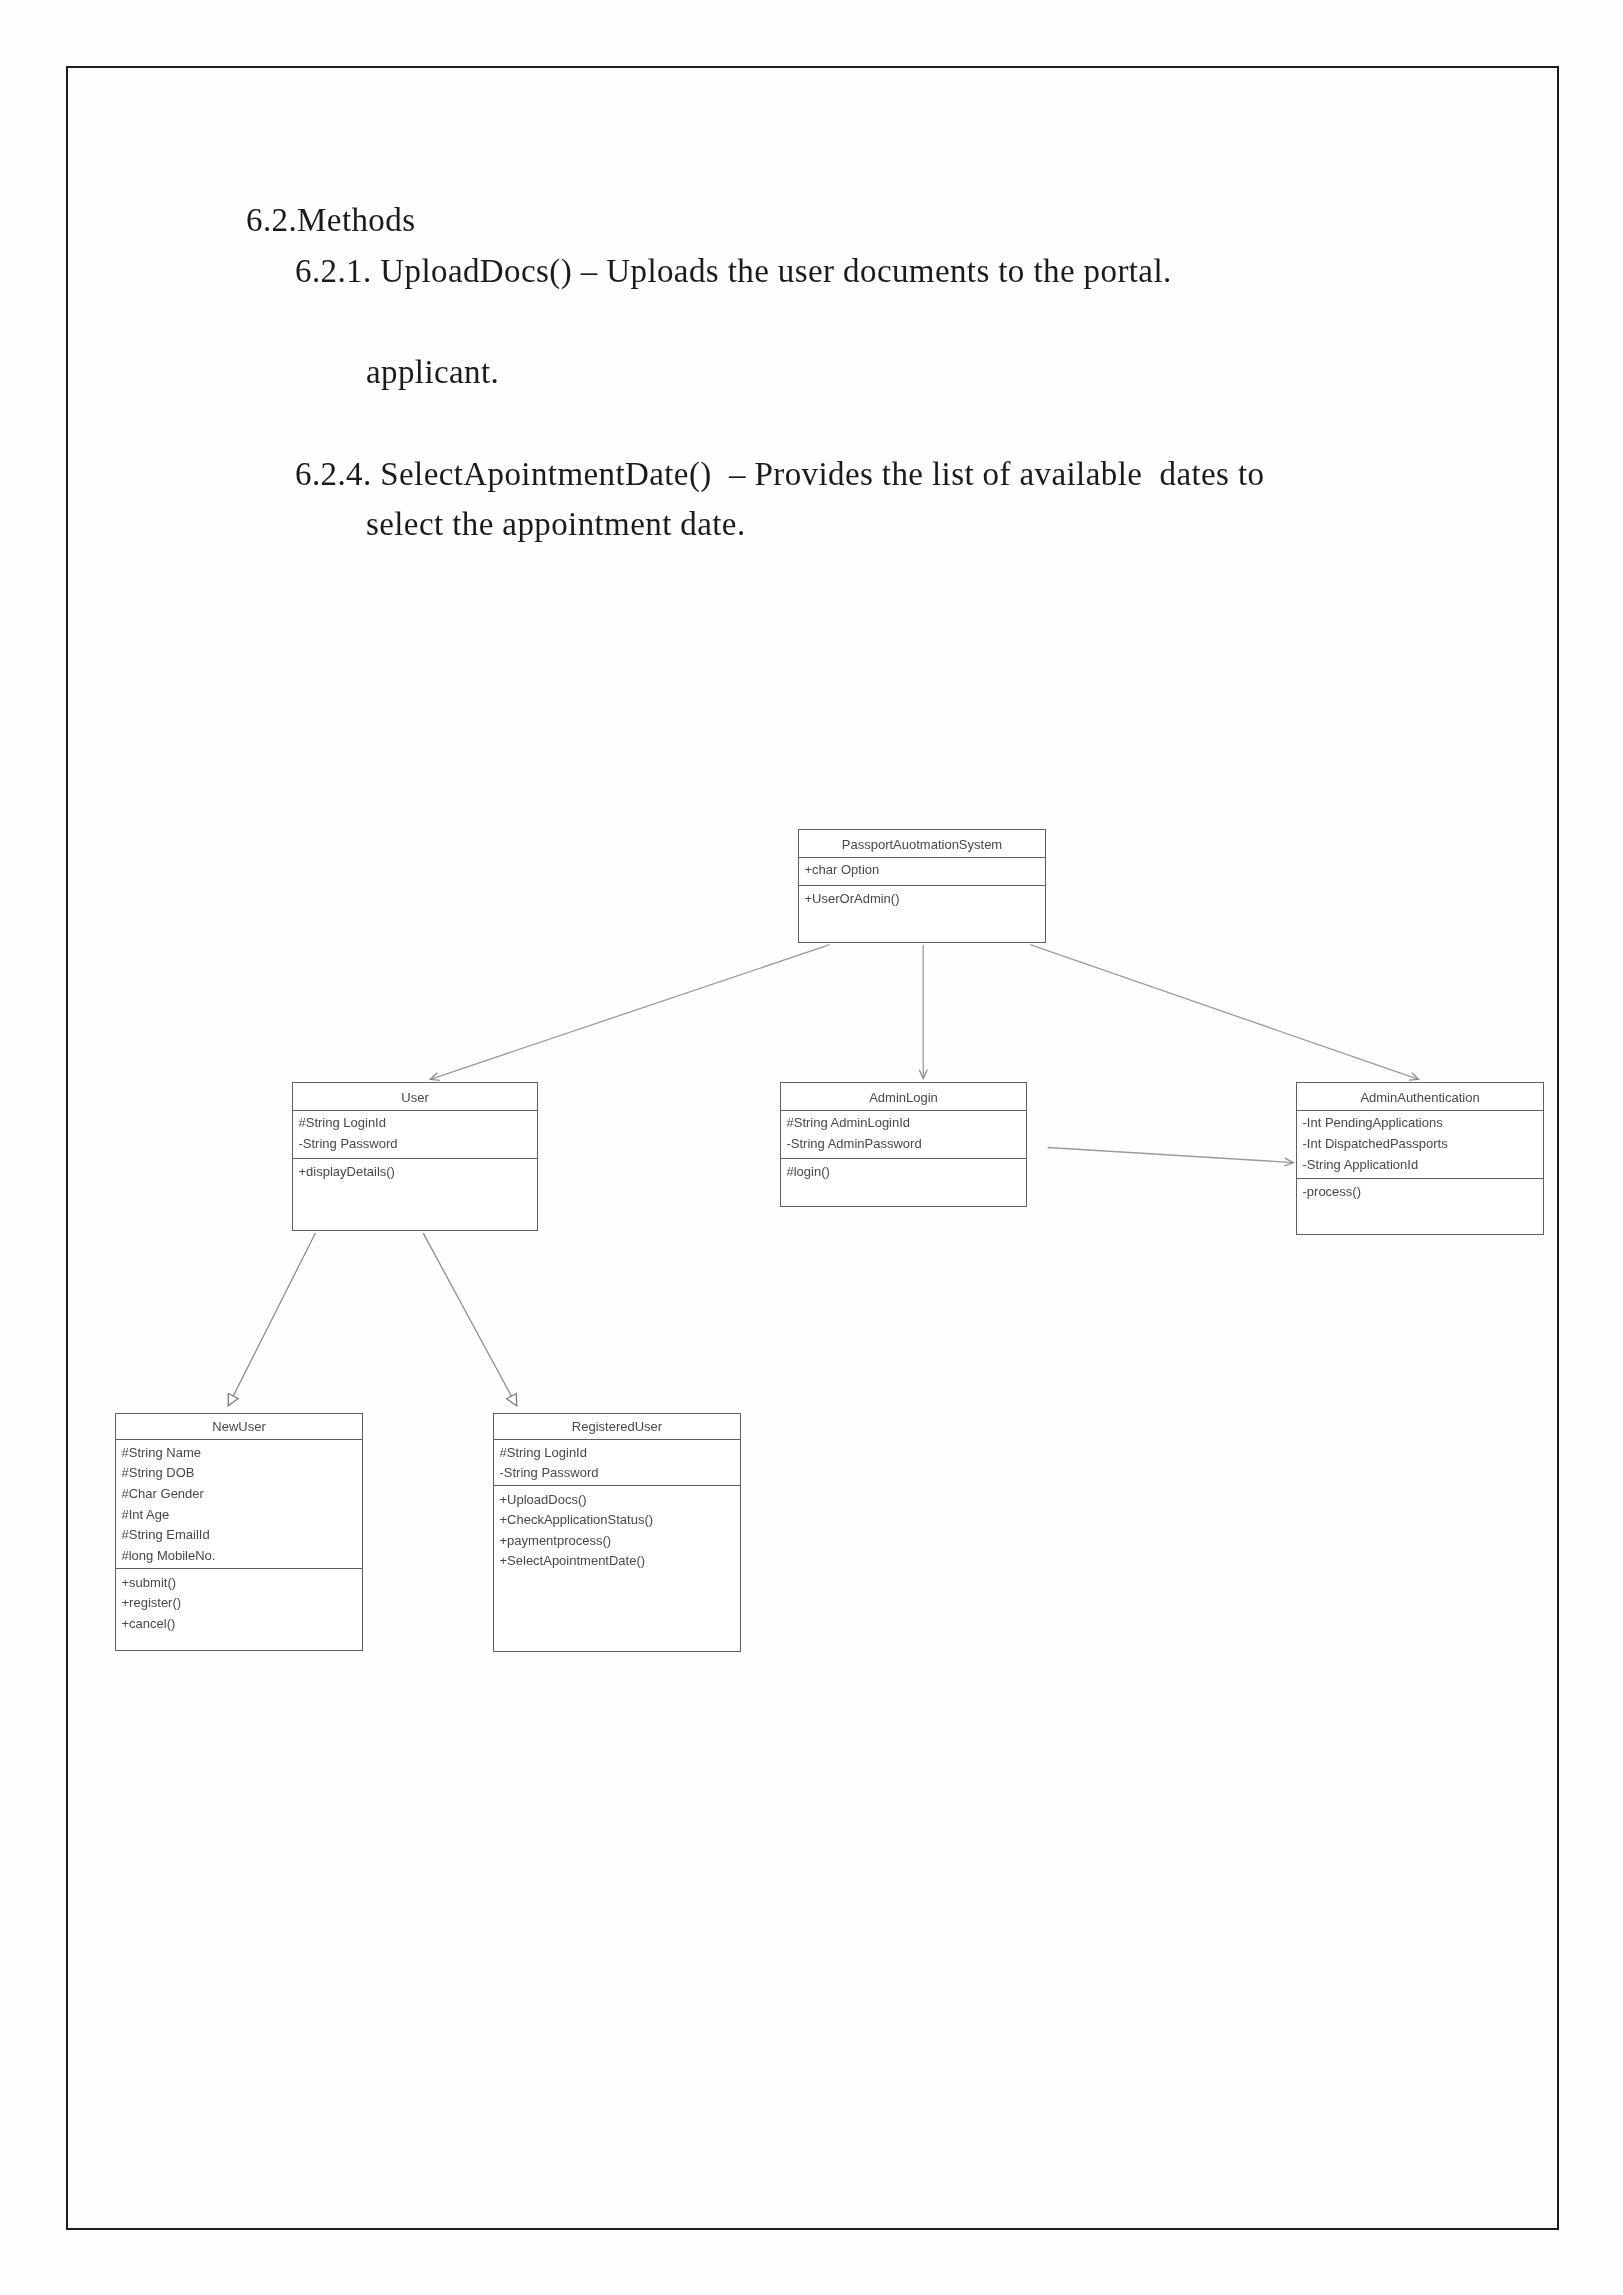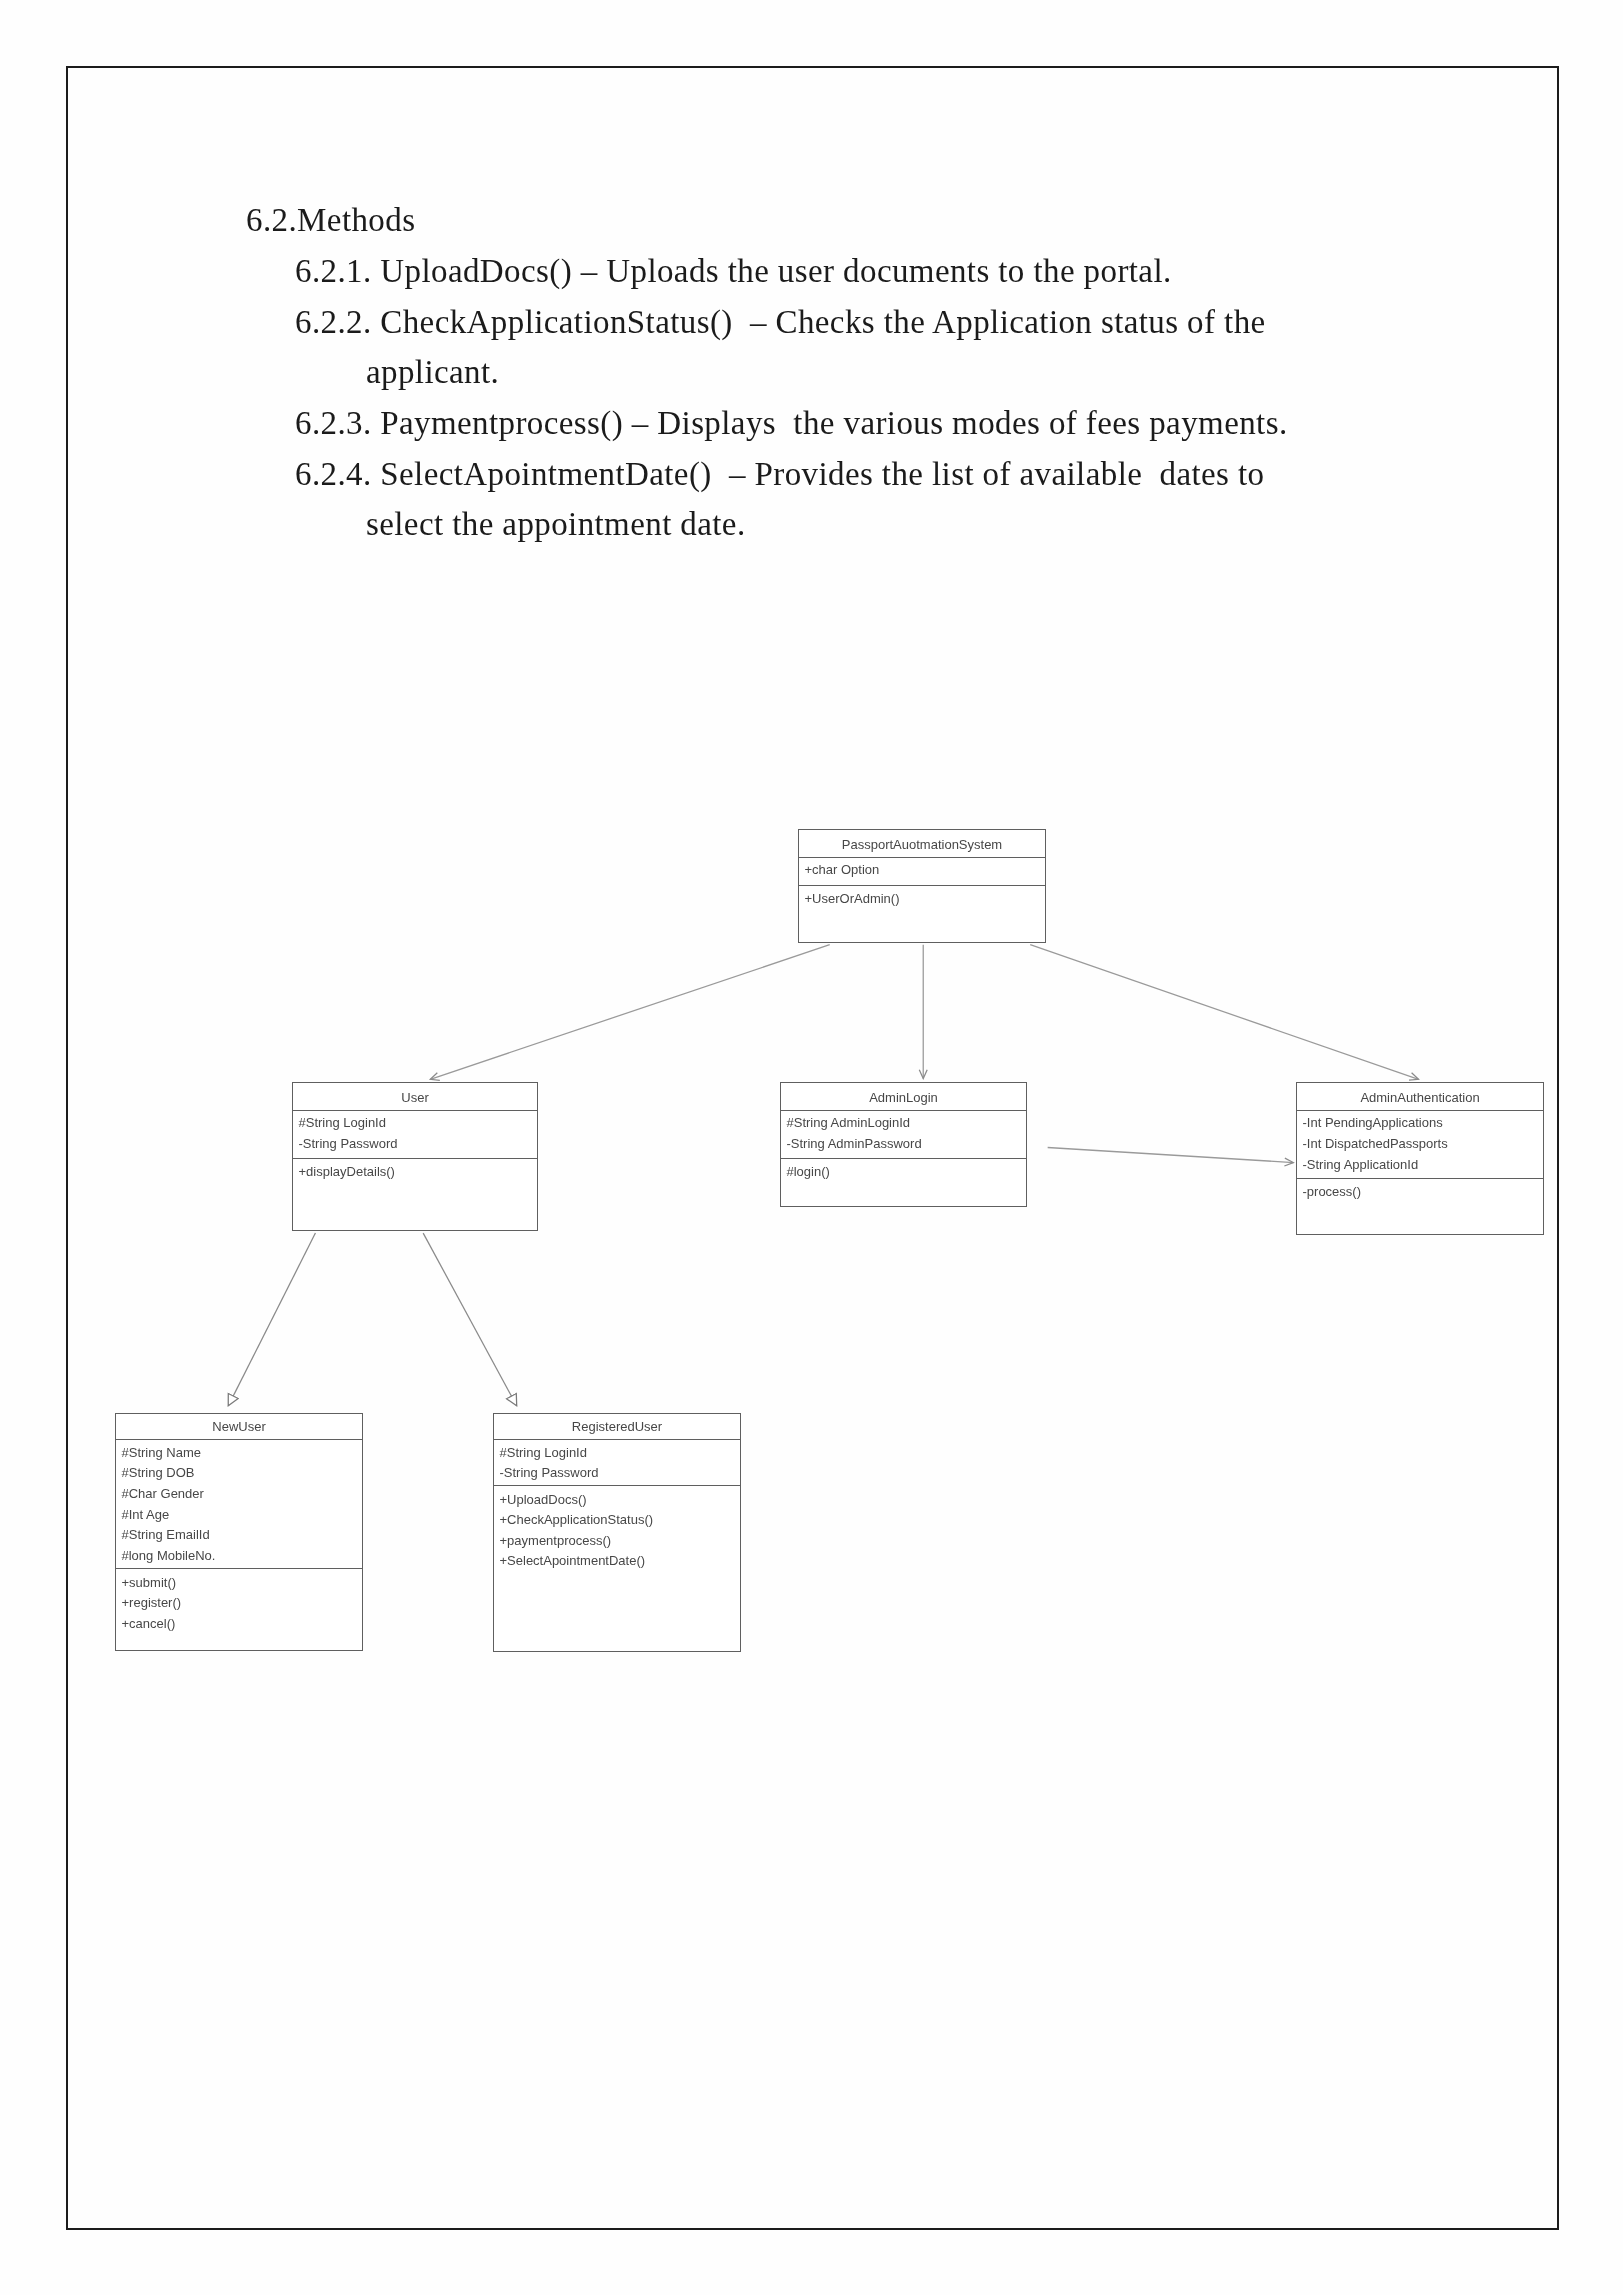--- a/index.html
+++ b/index.html
@@ -82,23 +82,21 @@
 </style>
 </head>
 <body>
 
 <div id="page">
 
   <div id="page-border"></div>
 
   <div class="doc-text doc-heading" style="top:202px;">6.2.Methods</div>
   <div class="doc-text doc-line-ind1" style="top:253px;">6.2.1. UploadDocs() – Uploads the user documents to the portal.</div>
-  <div class="doc-text doc-line-ind1" style="top:304px;">6.2.2. CheckApplicationStatus()  – Checks the Application status of the</div>
   <div class="doc-text doc-line-ind2" style="top:354px;">applicant.</div>
-  <div class="doc-text doc-line-ind1" style="top:405px;">6.2.3. Paymentprocess() – Displays  the various modes of fees payments.</div>
   <div class="doc-text doc-line-ind1" style="top:456px;">6.2.4. SelectApointmentDate()  – Provides the list of available  dates to</div>
   <div class="doc-text doc-line-ind2" style="top:506px;">select the appointment date.</div>
 
   <svg id="connector-layer" viewBox="0 0 2048 2896" xmlns="http://www.w3.org/2000/svg">
     <defs>
       <marker id="arrow-open" markerWidth="14" markerHeight="14" refX="12" refY="6" orient="auto" markerUnits="userSpaceOnUse">
         <path d="M1,1 L12,6 L1,11" fill="none" stroke="#8a8a8a" stroke-width="1.6"></path>
       </marker>
       <marker id="arrow-hollow" markerWidth="20" markerHeight="18" refX="15" refY="8" orient="auto" markerUnits="userSpaceOnUse">
         <path d="M1,1 L15,8 L1,15 Z" fill="#ffffff" stroke="#7a7a7a" stroke-width="1.6"></path>

